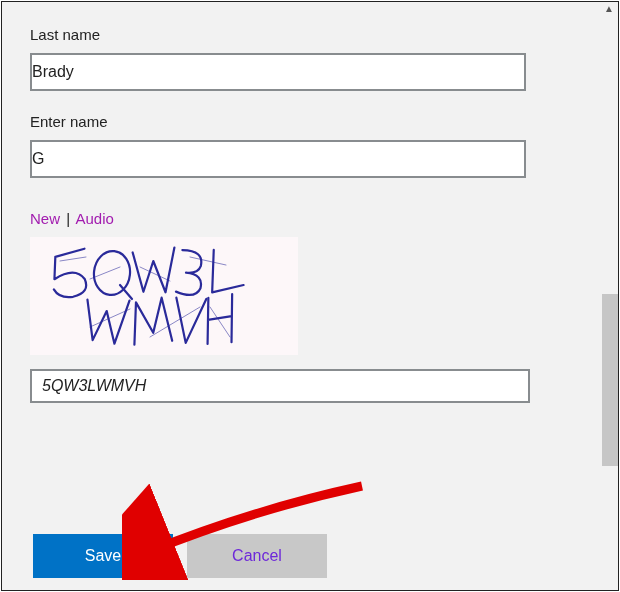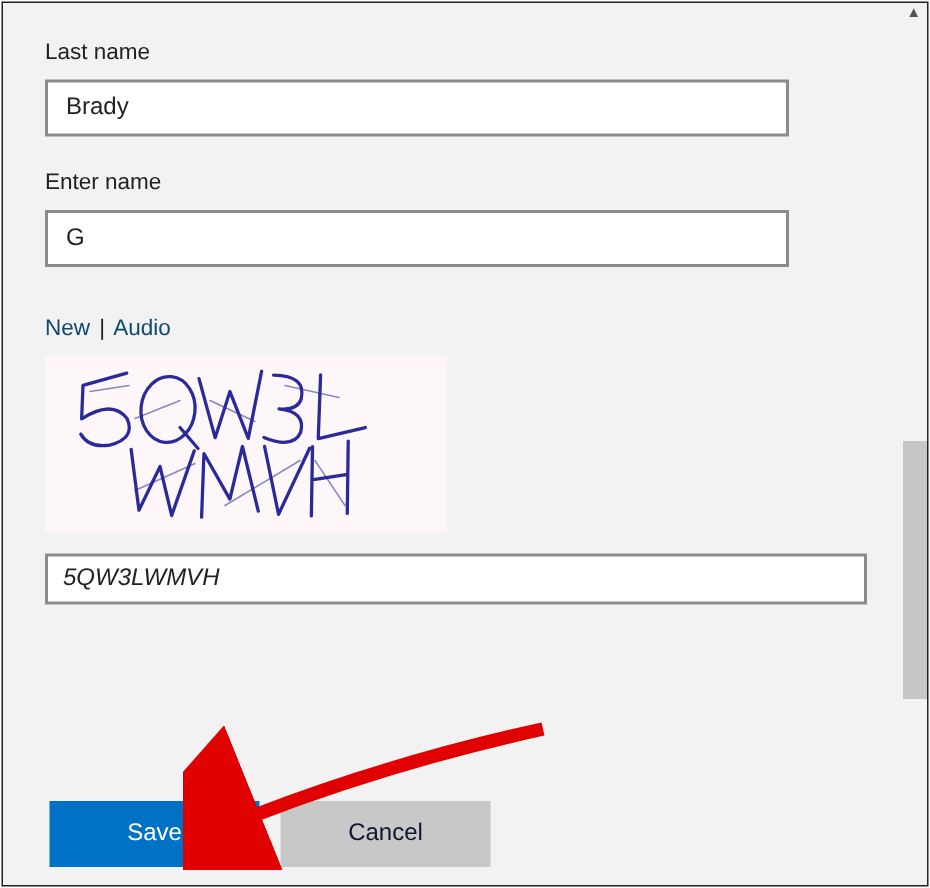--- a/index.html
+++ b/index.html
@@ -52,53 +52,53 @@
       margin-bottom: 10px;
       display: block;
     }
     .text-input {
       width: 496px;
       height: 38px;
       border: 2px solid #888c8f;
       background: #fff;
       font-size: 16px;
       color: #222;
-      padding: 0 12px;
+      padding: 0 0;
       font-family: inherit;
       outline: none;
     }
     .captcha-section {
       margin-top: 32px;
     }
     .captcha-links {
       font-size: 15px;
       color: #222;
       margin-bottom: 10px;
     }
     .captcha-links a {
-      color: #0c4a6e;
+      color: #a21caf;
       text-decoration: none;
     }
     .captcha-sep {
       margin: 0 2px;
     }
     .captcha-image {
       width: 268px;
       height: 118px;
       background: #fdf7f9;
       position: relative;
       margin-bottom: 14px;
       overflow: hidden;
     }
     .captcha-image svg {
       position: absolute;
       inset: 0;
     }
     .captcha-input {
-      width: 548px;
+      width: 500px;
       height: 34px;
       border: 2px solid #888c8f;
       background: #fff;
       font-size: 16px;
       font-style: italic;
       color: #222;
       padding: 0 10px;
       font-family: inherit;
       outline: none;
     }
@@ -124,21 +124,21 @@
       align-items: center;
       justify-content: center;
     }
     .btn-primary {
       background: #0072c6;
       color: #fff;
       margin-right: 14px;
     }
     .btn-secondary {
       background: #c8c8c8;
-      color: #0f172a;
+      color: #6d28d9;
     }
     .arrow-annotation {
       position: absolute;
       left: 120px;
       top: 478px;
       pointer-events: none;
     }
   </style>
 </head>
 <body>

